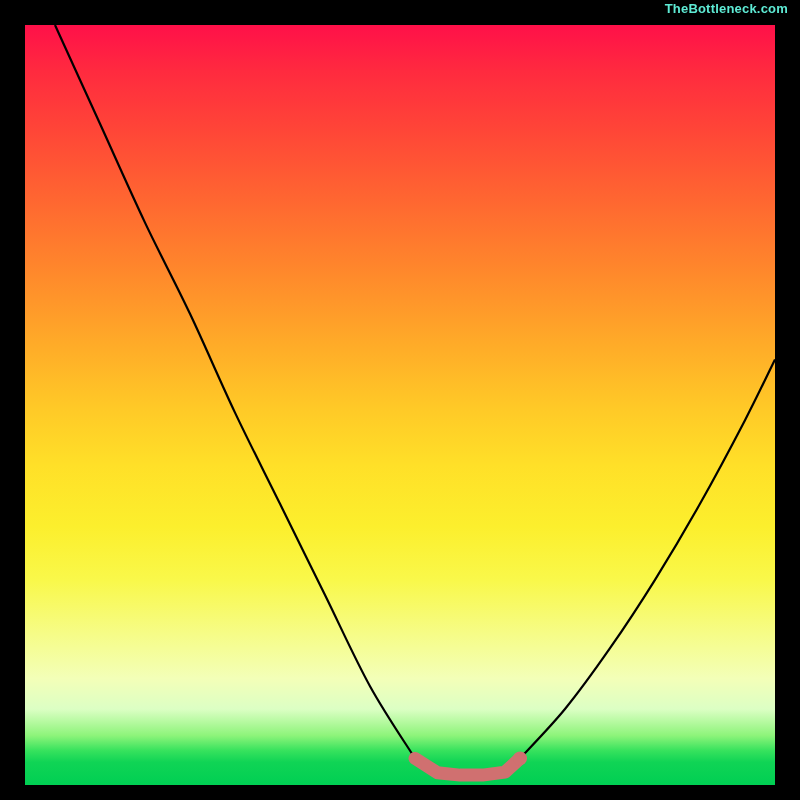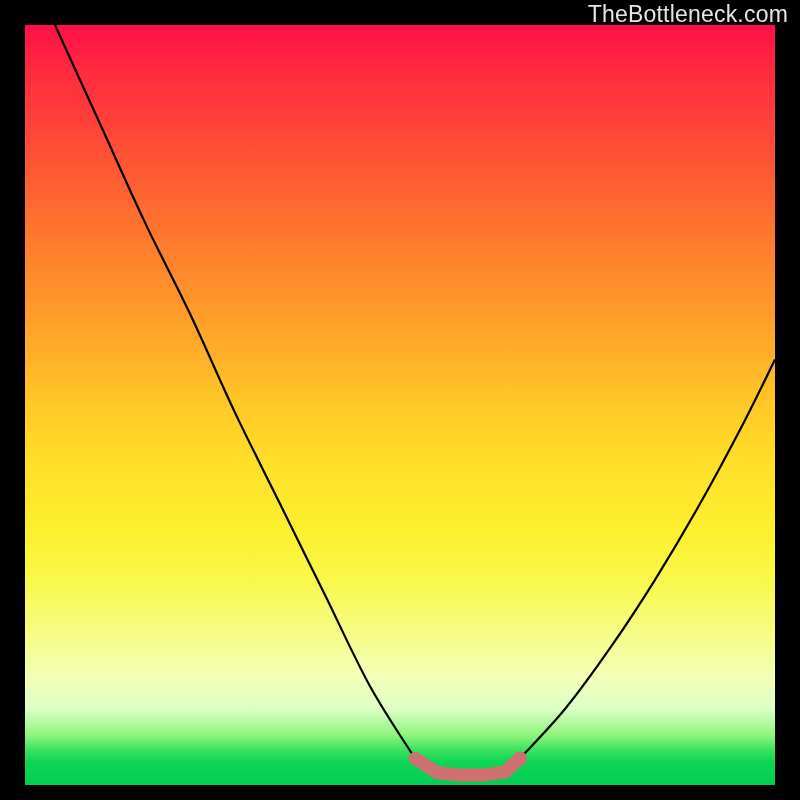--- a/index.html
+++ b/index.html
@@ -44,23 +44,23 @@
       #8df47a 93.5%,
       #36e25d 95.5%,
       #10d455 97%,
       #00cf53 100%
     );
   }
   .attrib {
     position: absolute;
     right: 12px;
     top: 1px;
-    color: #e5e5e5;
-    font-size: 23px;
-    font-weight: 400;
+    color: #5eead4;
+    font-size: 13px;
+    font-weight: 700;
     letter-spacing: 0.2px;
   }
   svg.curve {
     position: absolute;
     left: 25px;
     top: 25px;
     width: 750px;
     height: 760px;
     pointer-events: none;
   }

